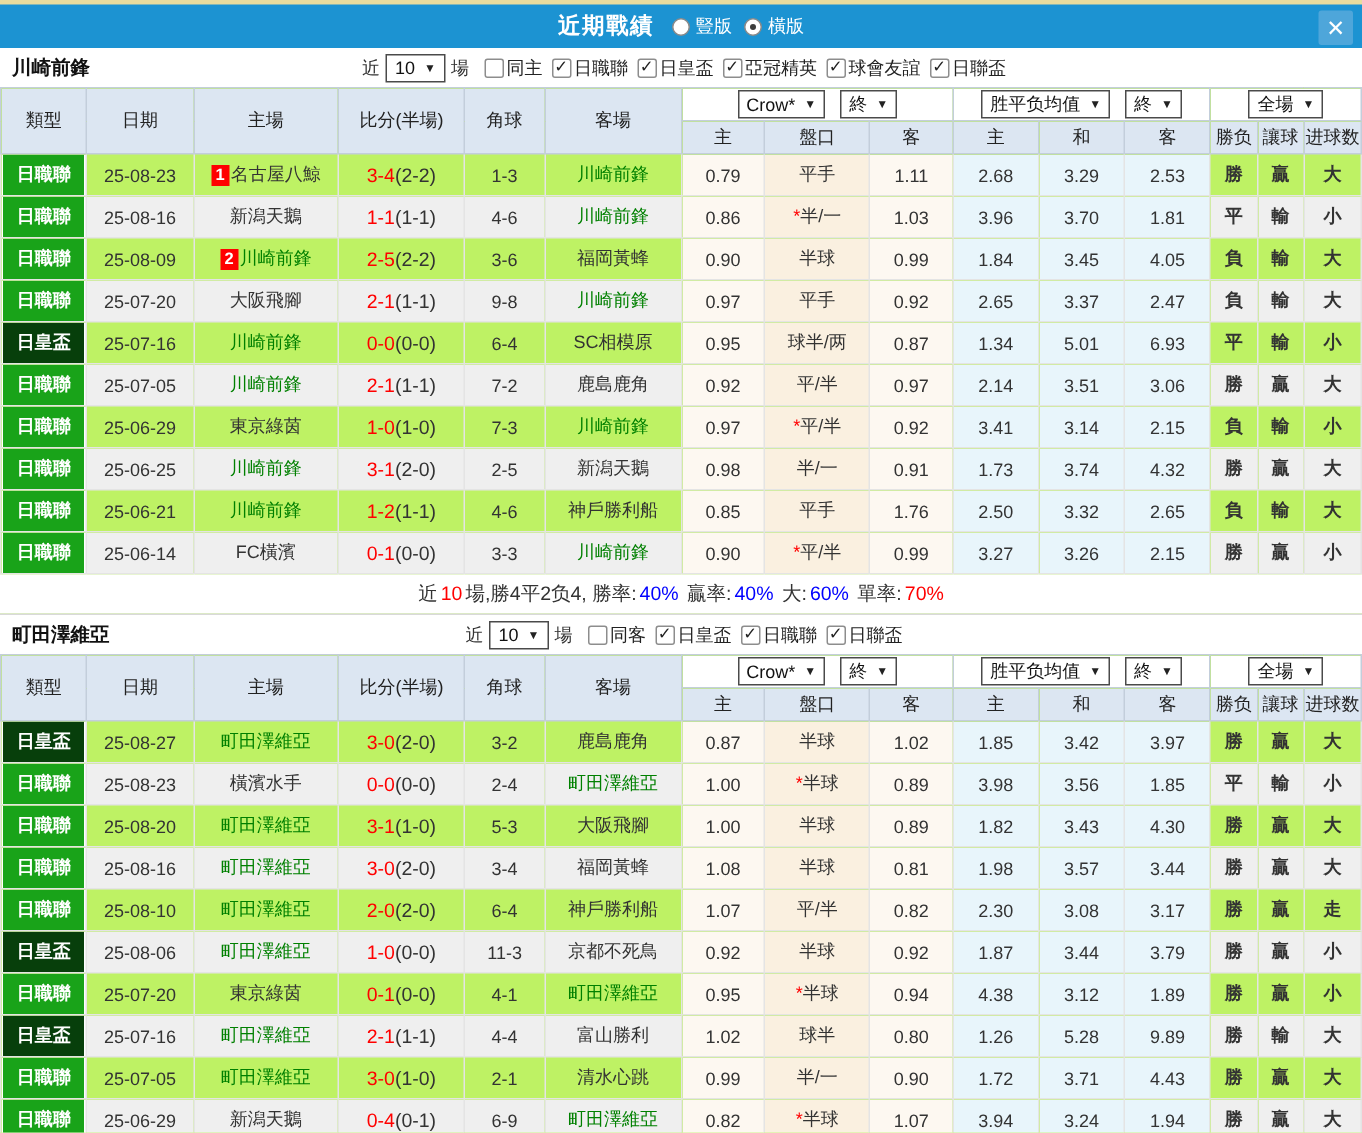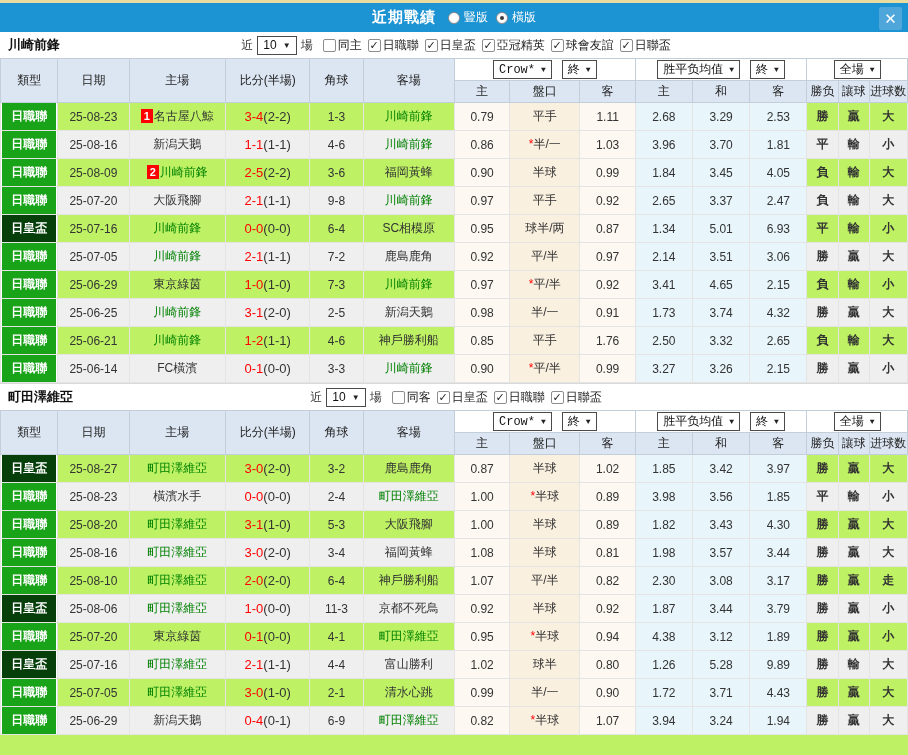--- a/index.html
+++ b/index.html
@@ -31,21 +31,21 @@
   .selbox .caret { font-size: 8px; margin-left: 6px; color: #222; }
   .chk-item { display: inline-flex; align-items: center; margin-left: 6px; cursor: pointer; }
   .checkbox { width: 13px; height: 13px; border: 1px solid #8d8d8d; background: #fff; border-radius: 2px;
               display: inline-flex; align-items: center; justify-content: center;
               font-size: 11px; line-height: 11px; color: #222; margin-right: 2px; }
 
   
   table.stat-table { border-collapse: collapse; table-layout: fixed; width: 908px; text-align: center; }
   .stat-table thead th { background: #dce6f2; border: 1px solid #c3cedb; font-weight: normal;
                          color: #222; font-size: 12px; height: 22px; padding: 0; overflow: hidden; }
-  .stat-table thead .group-th { background: #fff; border-bottom: 1px solid #c3cedb; font-family: Liberation Mono, monospace; }
+  .stat-table thead .group-th { background: #fff; border-bottom: 1px solid #c3cedb; }
   .group-inner { display: flex; align-items: center; justify-content: center; gap: 10px; }
   .stat-table tbody td { border: 1px solid #e4e4e4; height: 28px; font-size: 12px; color: #333;
                          padding: 0 1px; overflow: hidden; white-space: nowrap; }
   tbody tr:nth-child(even) td.plain { background: #efefef; }
   td.bg-odd  { background: #fdf8f1; }
   td.bg-hcap { background: #faf0e0; }
   td.bg-avg  { background: #e8f5fb; }
   td.type-cell { padding: 1px 1px 2px 1px; background: #fff; }
   .type-badge { height: 100%; display: flex; align-items: center; justify-content: center;
                 color: #fff; font-weight: bold; font-size: 12px; }
@@ -314,21 +314,21 @@
               </td>
               <td class="plain">25-06-29</td>
               <td class="plain"><span>東京綠茵</span></td>
               <td class="plain"><span class="ft">1-0</span><span class="ht">(1-0)</span></td>
               <td class="plain">7-3</td>
               <td class="plain"><span class="team-focus">川崎前鋒</span></td>
               <td class="bg-odd">0.97</td>
               <td class="bg-hcap"><span class="star">*</span><span>平/半</span></td>
               <td class="bg-odd">0.92</td>
               <td class="bg-avg">3.41</td>
-              <td class="bg-avg">4.65</td>
+              <td class="bg-avg">3.14</td>
               <td class="bg-avg">2.15</td>
               <td class="plain res c-g">負</td>
               <td class="plain res c-g">輸</td>
               <td class="plain res c-g">小</td>
             </tr>
             <tr>
               <td class="type-cell">
                 <div class="type-badge" style="background: rgb(25, 163, 25);">日職聯</div>
               </td>
               <td class="plain">25-06-25</td>
@@ -379,20 +379,21 @@
               <td class="bg-odd">0.99</td>
               <td class="bg-avg">3.27</td>
               <td class="bg-avg">3.26</td>
               <td class="bg-avg">2.15</td>
               <td class="plain res c-r">勝</td>
               <td class="plain res c-r">贏</td>
               <td class="plain res c-g">小</td>
             </tr>
           </tbody>
     </table>
+    <div class="summary"><span class="c-k">近</span><span class="c-r">10</span><span class="c-k">場,勝4平2负4, 勝率:</span><span class="c-bb">40%</span><span class="c-k"> 贏率:</span><span class="c-bb">40%</span><span class="c-k"> 大:</span><span class="c-bb">60%</span><span class="c-k"> 單率:</span><span class="c-r">70%</span></div>
   </div>
 
   <div class="section">
     <div class="section-bar">
       <span class="team-name">町田澤維亞</span>
       <div class="filters">
             <span class="flabel">近</span>
             <span class="selbox">
               <span>10</span>
               <span class="caret">▼</span>

